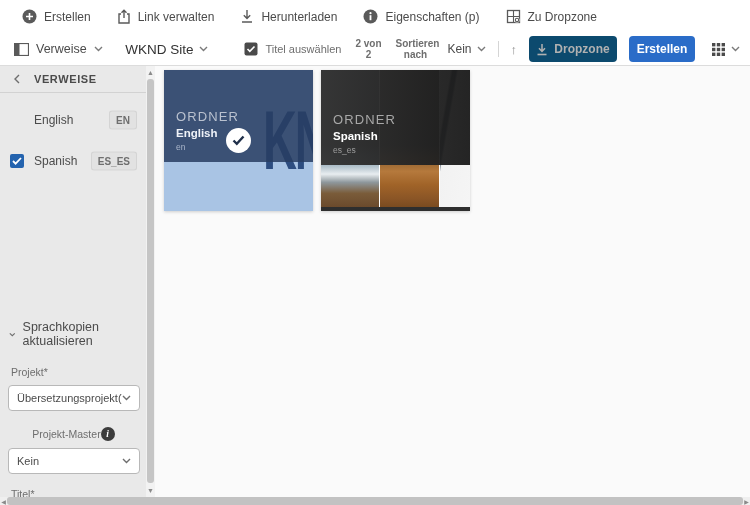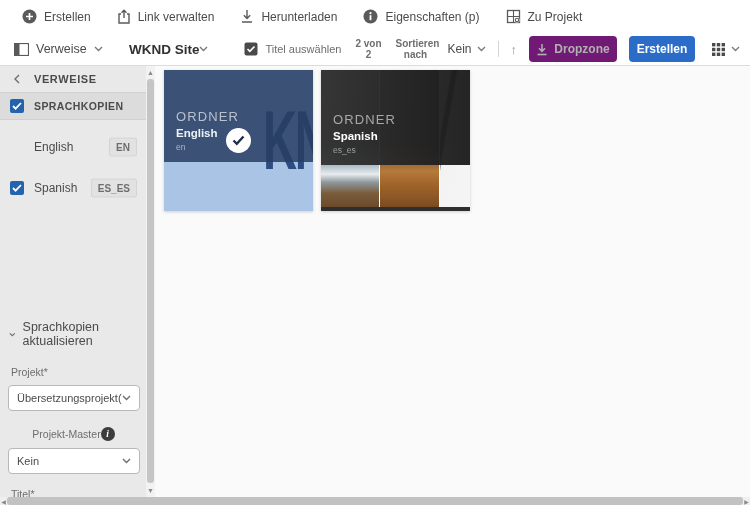--- a/index.html
+++ b/index.html
@@ -13,28 +13,28 @@
     display:flex; align-items:center; justify-content:space-between; padding:0 14px 0 22px; }
   .tb-left { display:flex; align-items:center; gap:26px; }
   .tb-item { display:flex; align-items:center; gap:7px; font-size:12px; color:#4b4b4b; cursor:pointer; white-space:nowrap; }
   .tb-item svg { display:block; }
 
   
   .toolbar-nav { position:absolute; left:0; top:33px; width:750px; height:33px; background:#fff;
     border-bottom:1px solid #dcdcdc; display:flex; align-items:center; padding:0 10px 0 14px; }
   .rail-btn { display:flex; align-items:center; gap:7px; font-size:12.5px; color:#4b4b4b; cursor:pointer; }
   .nav-right { margin-left:auto; display:flex; align-items:center; gap:12px; }
-  .site-title { display:flex; align-items:center; font-size:13.5px; color:#323232; cursor:pointer; margin-right:24px;font-weight:bold; }
+  .site-title { display:flex; align-items:center; gap:6px; font-size:13.5px; color:#323232; cursor:pointer; margin-right:24px; }
   .sel-all { display:flex; align-items:center; gap:7px; font-size:11px; color:#6e6e6e; cursor:pointer; }
   .stack-label { font-size:10px; line-height:1.15; color:#6e6e6e; text-align:center; width:40px;font-weight:bold; }
   .sort-val { display:flex; align-items:center; gap:5px; font-size:12px; color:#4b4b4b; cursor:pointer; }
   .vsep { width:1px; height:16px; background:#d5d5d5; }
   .up-arrow { color:#8e8e8e; font-size:13px; cursor:pointer; }
   .btn { border-radius:4px; font-size:12px; font-weight:bold; height:26px; display:flex; align-items:center; justify-content:center; cursor:pointer; }
-  .btn-dropzone { background:#701a75; color:#b1b1b1; width:88px; gap:6px; font-weight:bold; }
+  .btn-dropzone { background:#0c4a6e; color:#b1b1b1; width:88px; gap:6px; font-weight:bold; }
   .btn-create { background:#2a6cc8; color:#fff; width:66px; }
   .view-switch { display:flex; align-items:center; gap:5px; margin-left:4px; cursor:pointer; }
 
   
   .sidebar { position:absolute; left:0; top:66px; width:146px; height:431px; background:#e9e9e9; }
   .side-header { height:27px; display:flex; align-items:center; gap:14px; padding-left:14px;
     border-bottom:1px solid #d2d2d2; }
   .side-header-label { font-size:11px; letter-spacing:0.6px; color:#4b4b4b; font-weight:bold; }
   .side-row { display:flex; align-items:center; position:relative; }
   .row-section { height:27px; background:#dcdcdc; border-bottom:1px solid #d0d0d0; padding-left:10px; }
@@ -146,21 +146,21 @@
           </svg>
         <span>Eigenschaften (p)</span>
       </div>
       <div class="tb-item">
         <svg width="15" height="15" viewBox="0 0 15 15">
             <rect x="1.5" y="1.5" width="12" height="12" fill="none" stroke="#5a5a5a" stroke-width="1.3"></rect>
             <path d="M1.5 7.5h12M7.5 1.5v12" stroke="#5a5a5a" stroke-width="1.1"></path>
             <circle cx="11" cy="11" r="2.6" fill="#fff"></circle>
             <circle cx="11" cy="11" r="1.7" fill="none" stroke="#5a5a5a" stroke-width="1.1"></circle>
           </svg>
-        <span>Zu Projekt</span>
+        <span>Zu Dropzone</span>
       </div>
 
     </div>
 
   </header>
 
   <nav class="toolbar-nav">
     <div class="rail-btn">
       <svg width="15" height="13" viewBox="0 0 15 13">
           <rect x="0.5" y="0.5" width="14" height="12" fill="none" stroke="#5a5a5a" stroke-width="1.2"></rect>
@@ -227,28 +227,20 @@
   </nav>
 
   <aside class="sidebar">
     <div class="side-header">
       <svg width="6" height="10" viewBox="0 0 6 10">
           <path d="M5 1L1 5l4 4" fill="none" stroke="#6e6e6e" stroke-width="1.4"></path>
         </svg>
       <span class="side-header-label">VERWEISE</span>
     </div>
 
-    <div class="side-row row-section">
-      <span class="checkbox">
-        <svg width="10" height="8" viewBox="0 0 10 8">
-            <path d="M1 4l2.6 2.6L9 1" fill="none" stroke="#fff" stroke-width="1.8"></path>
-          </svg>
-      </span>
-      <span class="lbl">SPRACHKOPIEN</span>
-    </div>
 
     <div class="side-row row-lang no-check">
       <span class="lbl">English</span>
       <span class="badge">EN</span>
     </div>
 
     <div class="side-row row-lang">
       <span class="checkbox">
         <svg width="10" height="8" viewBox="0 0 10 8">
             <path d="M1 4l2.6 2.6L9 1" fill="none" stroke="#fff" stroke-width="1.8"></path>

